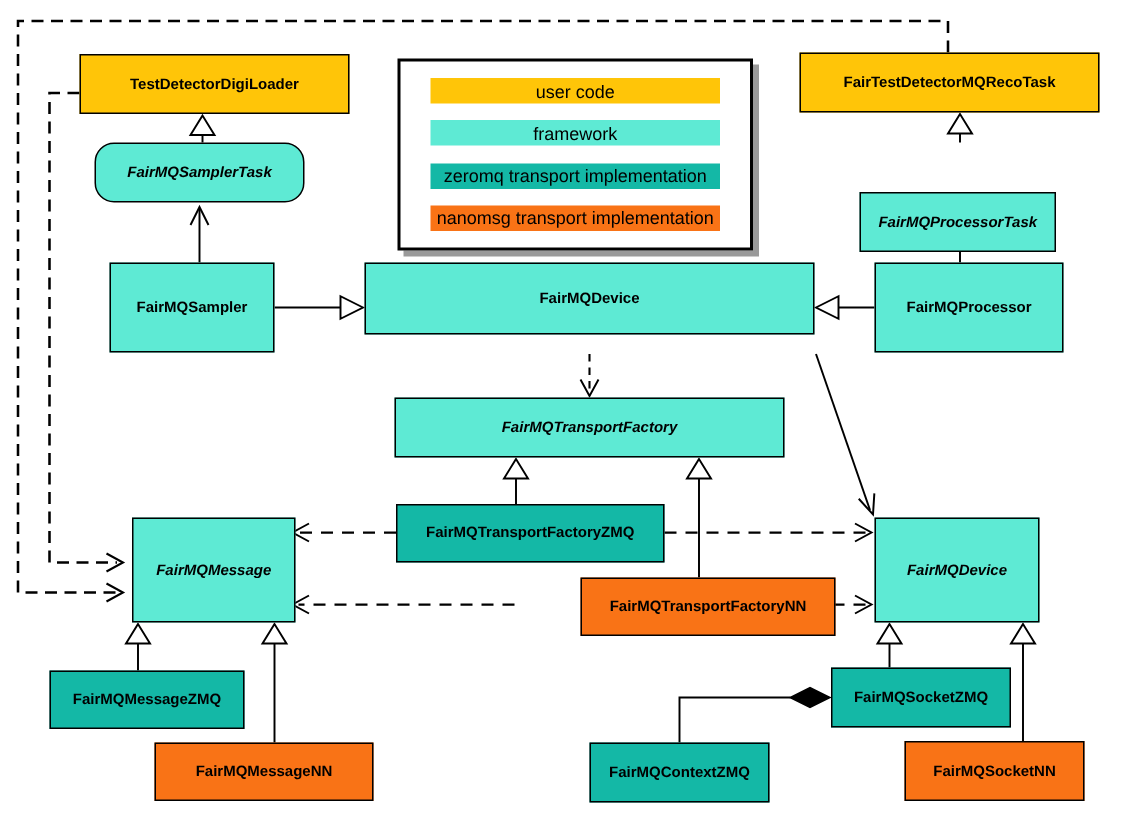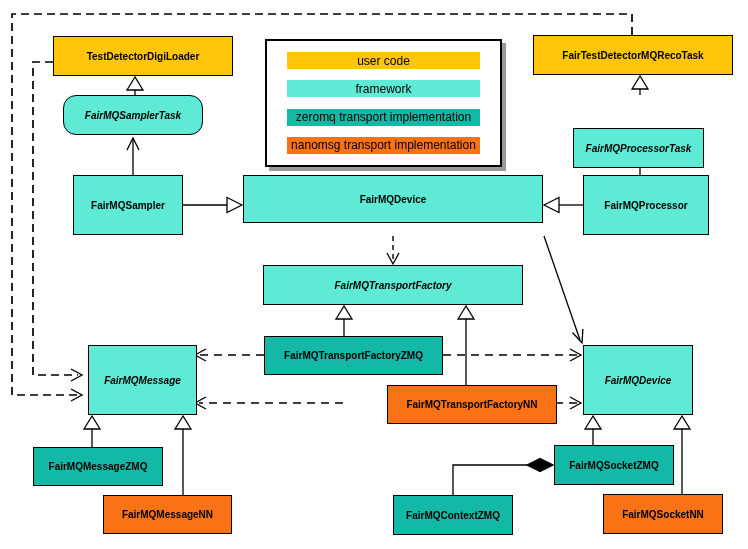--- a/index.html
+++ b/index.html
@@ -135,21 +135,21 @@
   <div class="node c-red" style="left:264px;top:336px;width:179px;height:39px;">FairMQTransportFactoryZMQ</div>
 
   <div class="node c-green" style="left:343px;top:385px;width:170px;height:39px;margin-left:44px;">FairMQTransportFactoryNN</div>
 
   <div class="node c-blue abstract" style="left:88px;top:345px;width:109px;height:70px;">FairMQMessage</div>
 
   <div class="node c-blue abstract" style="left:583px;top:345px;width:110px;height:70px;">FairMQDevice</div>
 
   <div class="node c-red" style="left:33px;top:447px;width:130px;height:39px;">FairMQMessageZMQ</div>
 
-  <div class="node c-green" style="left:103px;top:495px;width:129px;height:39px;">FairMQMessageNN</div>
+  <div class="node c-green" style="left:103px;top:495px;width:146px;height:39px;">FairMQMessageNN</div>
 
   <div class="node c-red" style="left:554px;top:445px;width:120px;height:40px;">FairMQSocketZMQ</div>
 
   <div class="node c-green" style="left:603px;top:494px;width:120px;height:40px;">FairMQSocketNN</div>
 
   <div class="node c-red" style="left:393px;top:495px;width:120px;height:40px;">FairMQContextZMQ</div>
 
 </div>
 
 </body></html>

